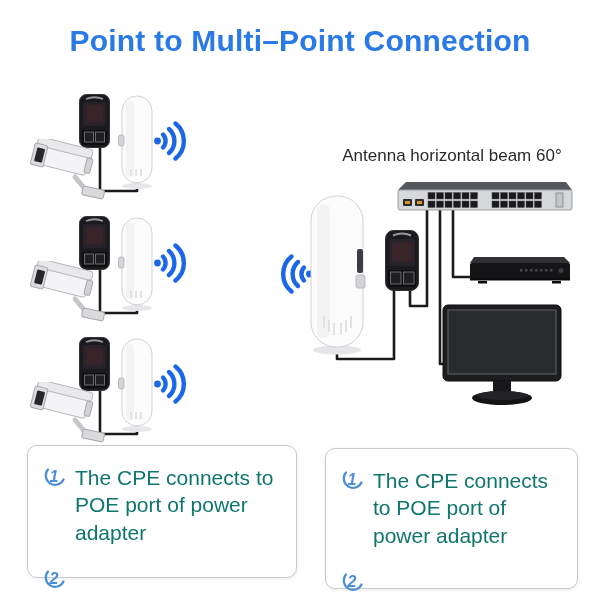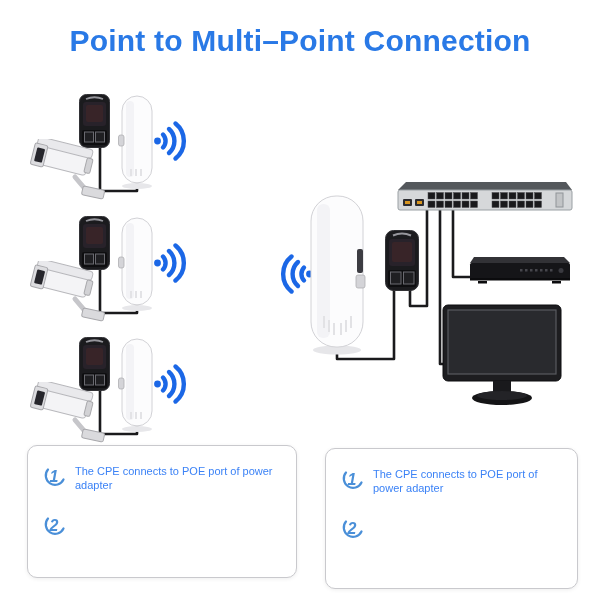--- a/index.html
+++ b/index.html
@@ -24,21 +24,21 @@
   .flip{transform:scaleX(-1);}
   .note-box{
     position:absolute;background:#ffffff;border:1.5px solid #c9c9cd;border-radius:10px;
     box-shadow:0 1px 4px rgba(0,0,0,0.07);
     display:flex;flex-direction:column;gap:19px;box-sizing:border-box;
     padding:17px 10px 12px 13px;
   }
   .note-box.left{left:27px;top:445px;width:270px;height:133px;}
   .note-box.right{left:325px;top:448px;width:253px;height:141px;}
   .note-item{display:flex;gap:8px;align-items:flex-start;}
-  .note-text{font-size:11px;line-height:1.3;color:#3b82f6;padding-top:1px;}
+  .note-text{font-size:21px;line-height:1.3;color:#0f766e;padding-top:1px;}
   .step-icon{flex:0 0 auto;}
 </style>
 </head>
 <body>
 
 <div class="canvas">
 
   <div class="page-title">Point to Multi–Point Connection</div>
 
   <svg class="cable-layer" width="600" height="600" viewBox="0 0 600 600">
@@ -173,20 +173,21 @@
       <g transform="rotate(14 40 26)">
         <rect x="10" y="10" width="50" height="22" rx="3" fill="#f4f4f6" stroke="#b8b8bc"></rect>
         <rect x="6" y="5" width="56" height="9" rx="3" fill="#e9e9ec" stroke="#b8b8bc"></rect>
         <rect x="4" y="12" width="13" height="22" rx="2" fill="#dcdcdf" stroke="#a8a8ac"></rect>
         <rect x="7" y="16" width="8" height="14" rx="1" fill="#26262c"></rect>
         <rect x="58" y="14" width="6" height="15" rx="2" fill="#d2d2d5" stroke="#a8a8ac"></rect>
       </g>
     </svg>
   </div>
 
+  <div class="antenna-label">Antenna horizontal beam 60°</div>
 
   <svg class="dev flip" style="left:280px;top:251px" width="34" height="46" viewBox="0 0 34 46">
     <circle class="wifi-dot" cx="4.5" cy="23" r="3.4"></circle>
     <path class="wifi" d="M10 16.5 A 9.5 9.5 0 0 1 10 29.5"></path>
     <path class="wifi" d="M16 11 A 16 16 0 0 1 16 35"></path>
     <path class="wifi" d="M22.5 5.5 A 22.5 22.5 0 0 1 22.5 40.5"></path>
   </svg>
 
   <svg class="dev" style="left:306px;top:194px" width="62" height="162" viewBox="0 0 62 162">
     <ellipse cx="31" cy="156" rx="24" ry="4.5" fill="#e6e6e9"></ellipse>

